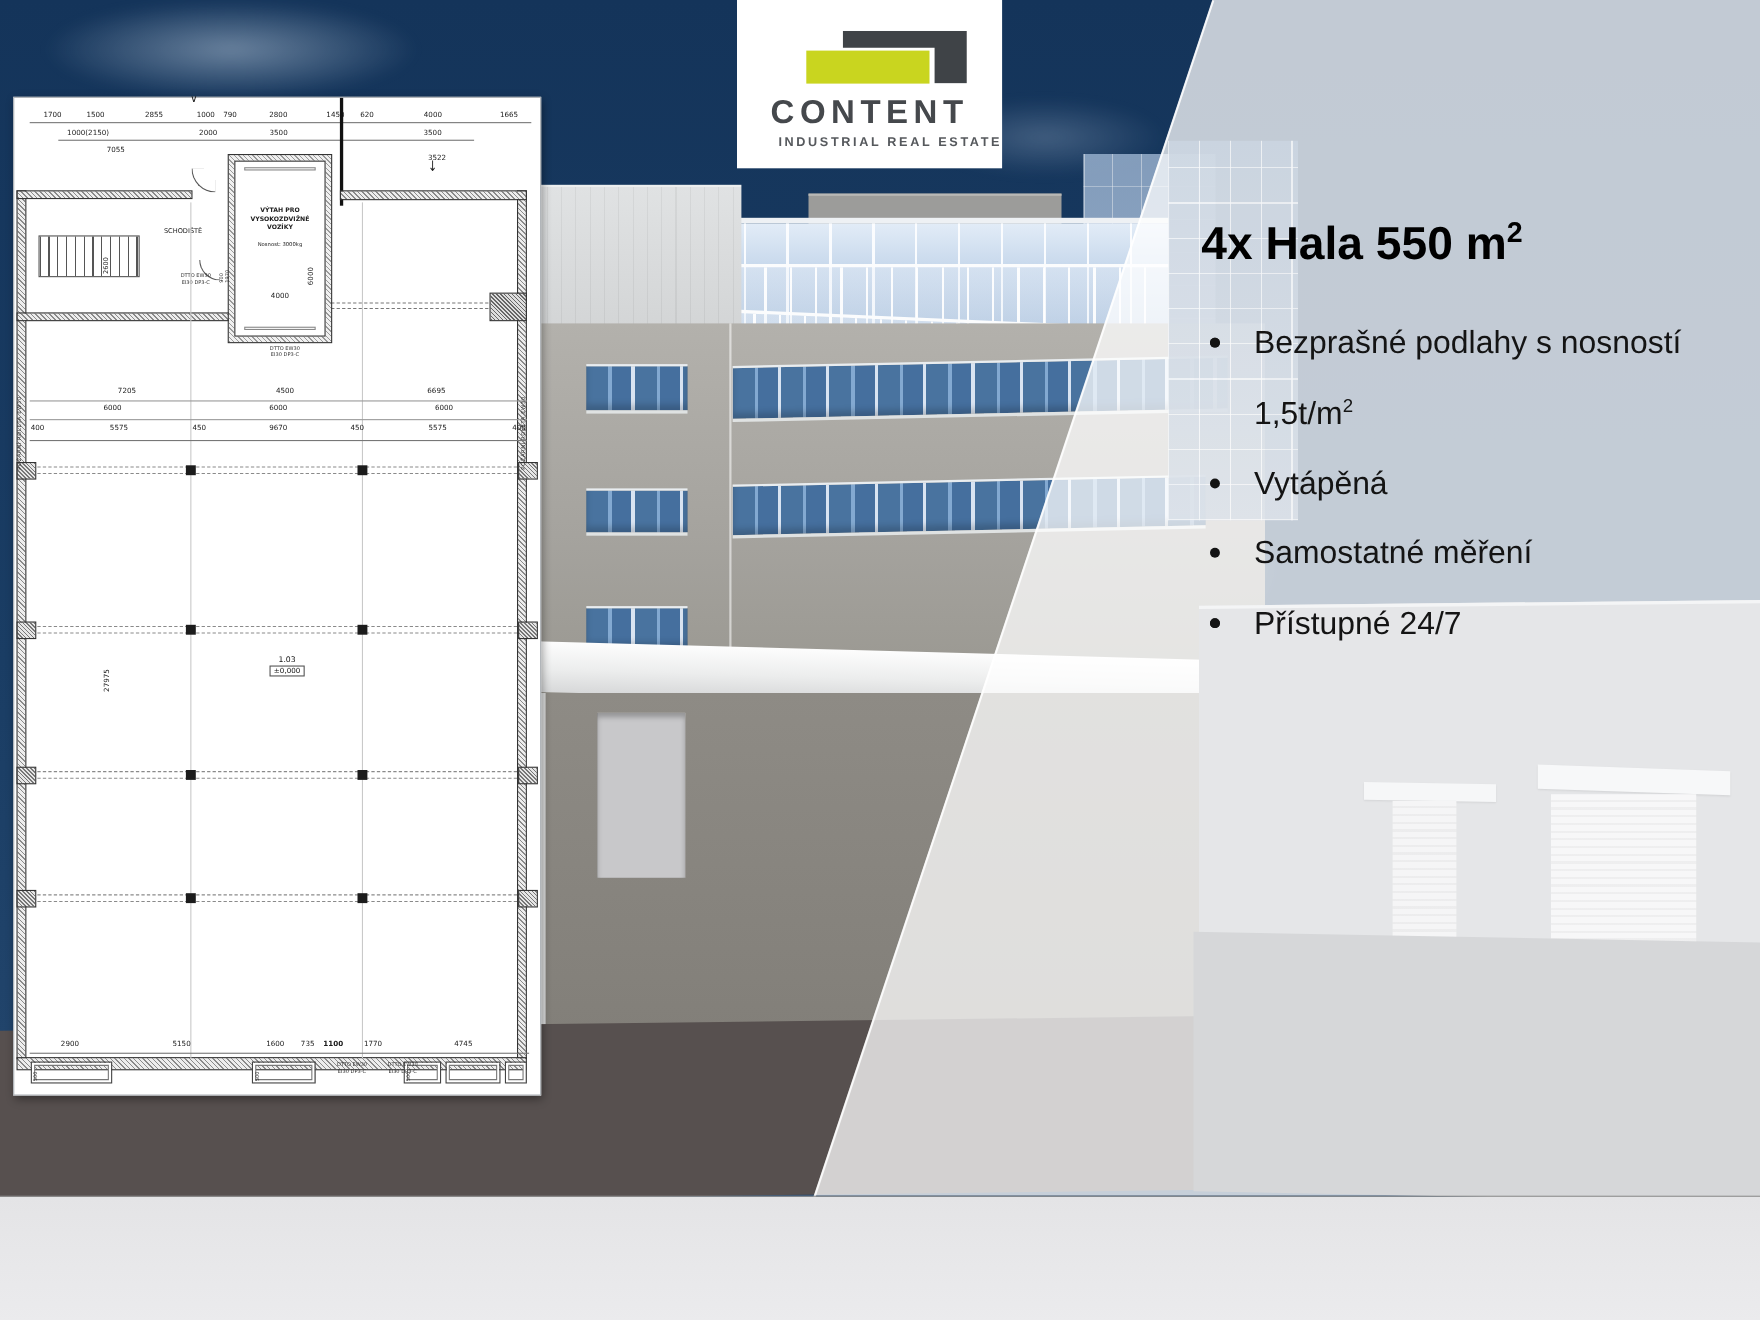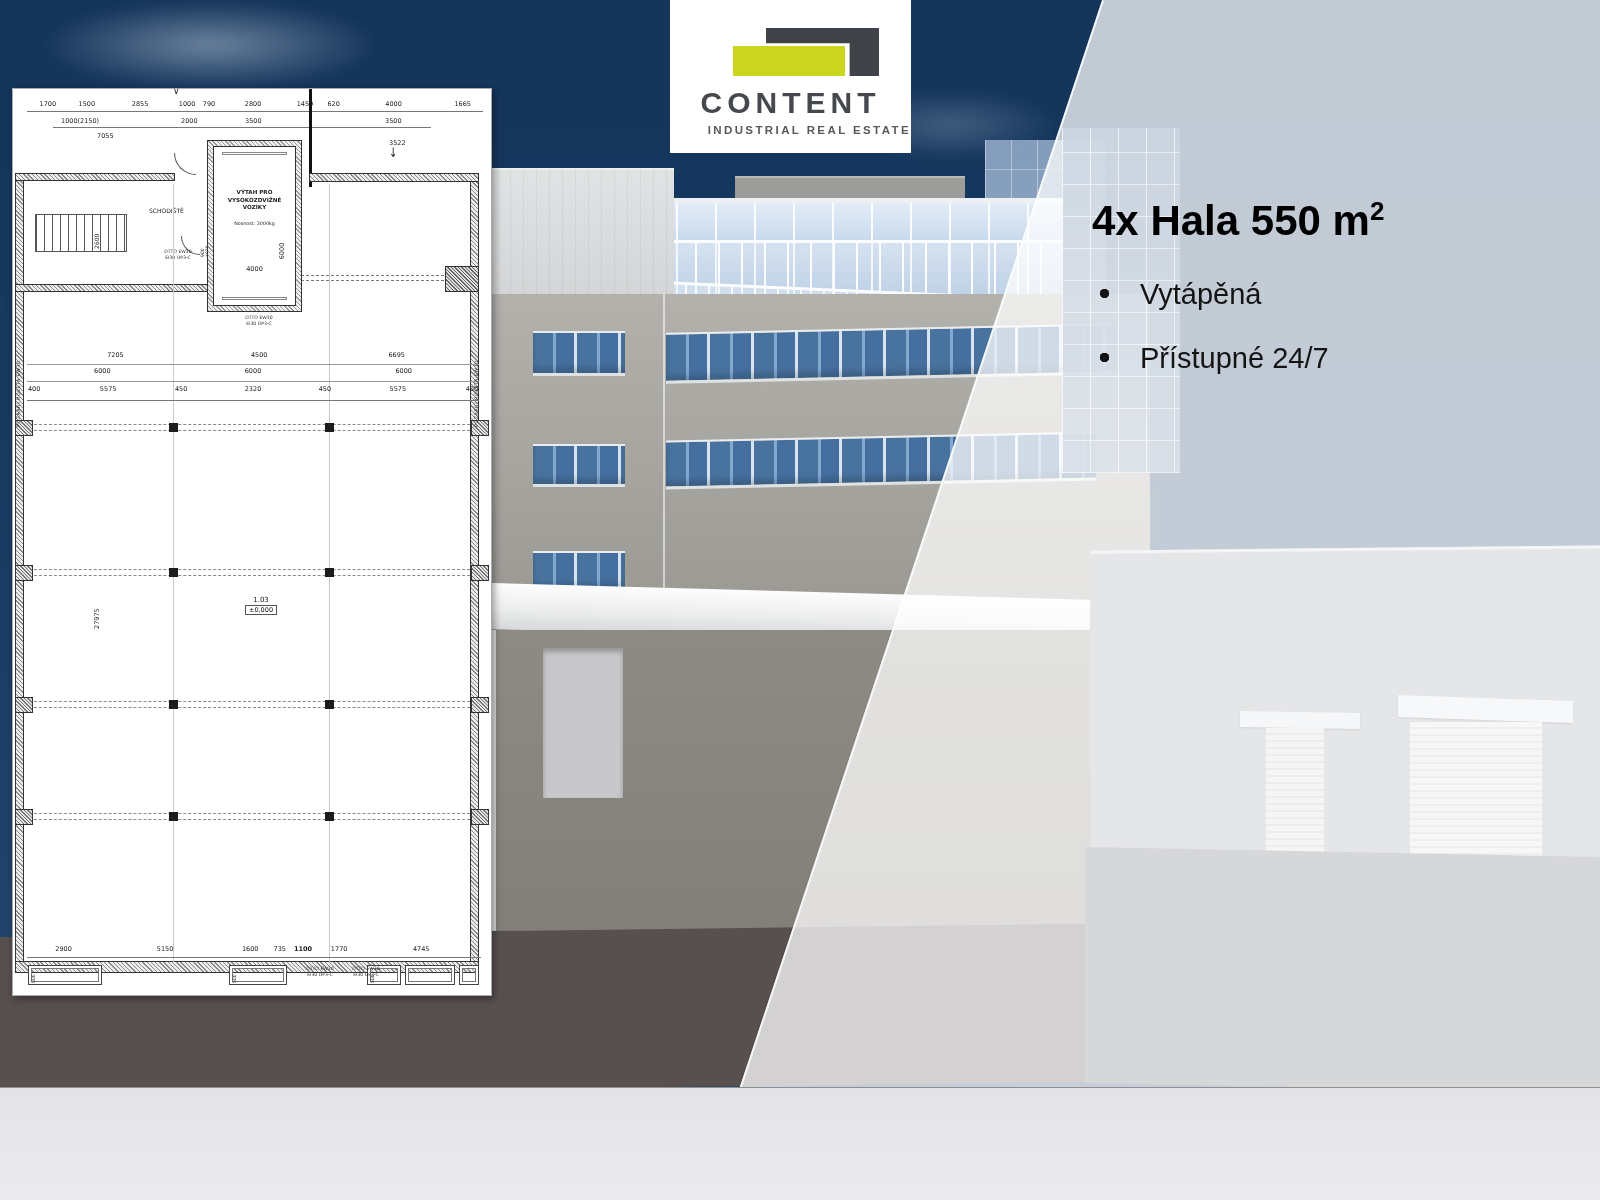--- a/index.html
+++ b/index.html
@@ -82,21 +82,21 @@
   .mark-dark{position:absolute;left:96px;top:28px;width:113px;height:48px;background:#3f4347;
        clip-path:polygon(0 0,100% 0,100% 100%,74% 100%,74% 32%,0 32%);}
   .mark-yellow{position:absolute;left:63px;top:46px;width:112px;height:30px;background:#c9d51f;}
   .logo-name{position:absolute;left:0;top:86px;width:100%;text-align:center;
        font-size:30px;font-weight:bold;letter-spacing:5px;color:#45484c;}
   .logo-tag{position:absolute;left:0;top:124px;width:100%;text-align:right;
        font-size:11.5px;font-weight:bold;letter-spacing:2.4px;color:#56595d;}
 
   
   .panel{left:1092px;top:196px;width:478px;color:#0b0b0b;}
-  .panel h1{margin:0 0 18px 0;font-size:42px;font-weight:bold;color:#000;letter-spacing:0;}
+  .panel h1{margin:0 0 36px 0;font-size:42px;font-weight:bold;color:#000;letter-spacing:0;}
   .panel h1 sup{font-size:26px;}
   .panel ul{list-style:none;margin:0;padding:0;}
   .panel li{position:relative;padding-left:48px;font-size:29px;line-height:2.2;color:#141414;}
   .panel li .dot{position:absolute;left:8px;top:26px;width:9px;height:9px;border-radius:50%;background:#141414;}
   .panel li sup{font-size:17px;}
 
   
   .plan{left:12px;top:88px;width:478px;height:906px;background:#fff;border:1px solid #a9adb2;
         box-shadow:2px 3px 8px rgba(0,0,0,.4);font-family:"DejaVu Sans",sans-serif;color:#222;}
   .plan *{box-sizing:border-box;}
@@ -225,24 +225,27 @@
     <div class="logo-tag">INDUSTRIAL REAL ESTATE</div>
   </div>
 
   <div class="abs panel">
     <h1><span>4x Hala 550 m</span><sup>2</sup></h1>
     <ul>
         <li>
         <span class="dot"></span><sup></sup>
       </li>
         <li>
+        <span class="dot"></span><span>Bezprašné podlahy s nosností 1,5t/m</span><sup>2</sup>
+      </li>
+        <li>
         <span class="dot"></span><span>Vytápěná</span><sup></sup>
       </li>
         <li>
-        <span class="dot"></span><sup></sup>
+        <span class="dot"></span><span>Samostatné měření</span><sup></sup>
       </li>
         <li>
         <span class="dot"></span><sup></sup>
       </li>
         <li>
         <span class="dot"></span><span>Přístupné 24/7</span><sup></sup>
       </li>
       </ul>
   </div>
 
@@ -349,21 +352,21 @@
     <div class="dims mid2">
         <span>6000</span>
         <span>6000</span>
         <span>6000</span>
       </div>
     <div class="dimline dl4"></div>
     <div class="dims mid3">
         <span>400</span>
         <span>5575</span>
         <span>450</span>
-        <span>2320</span>
+        <span>9670</span>
         <span>450</span>
         <span>5575</span>
         <span>400</span>
       </div>
     <div class="dimline dl5"></div>
 
     <span class="sideways" style="left:3px;top:248px;height:90px;">POŽÁRNÍ ROLETA EW30</span>
     <span class="sideways" style="left:461px;top:248px;height:90px;">POŽÁRNÍ ROLETA EW30</span>
 
     <span class="lbl rot" style="left:80px;top:540px;font-size:6.5px;">27975</span>

